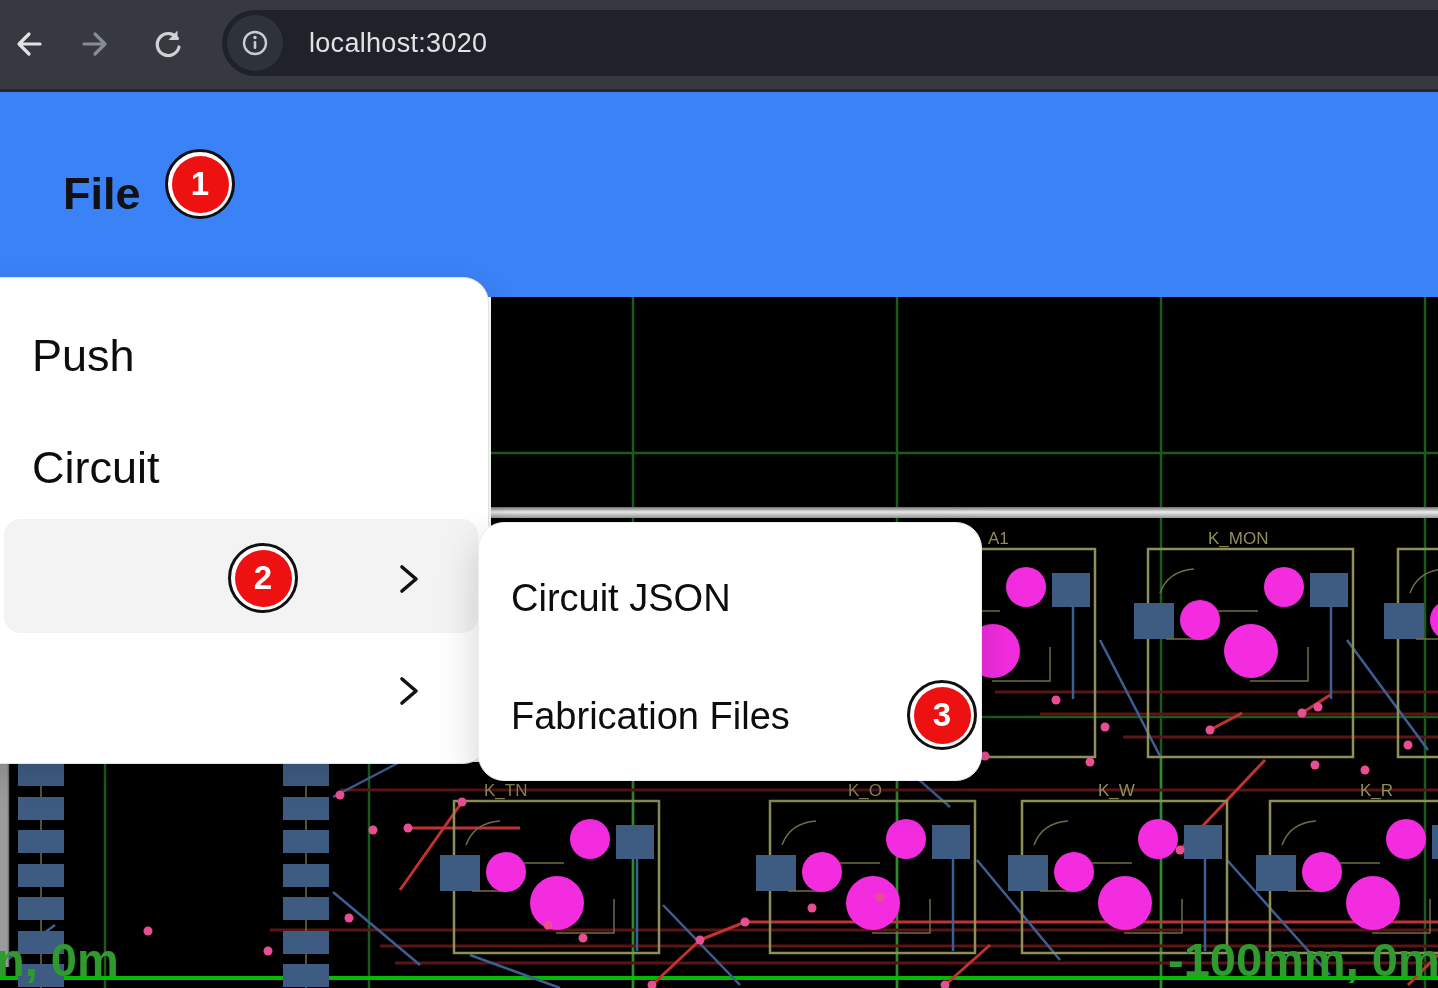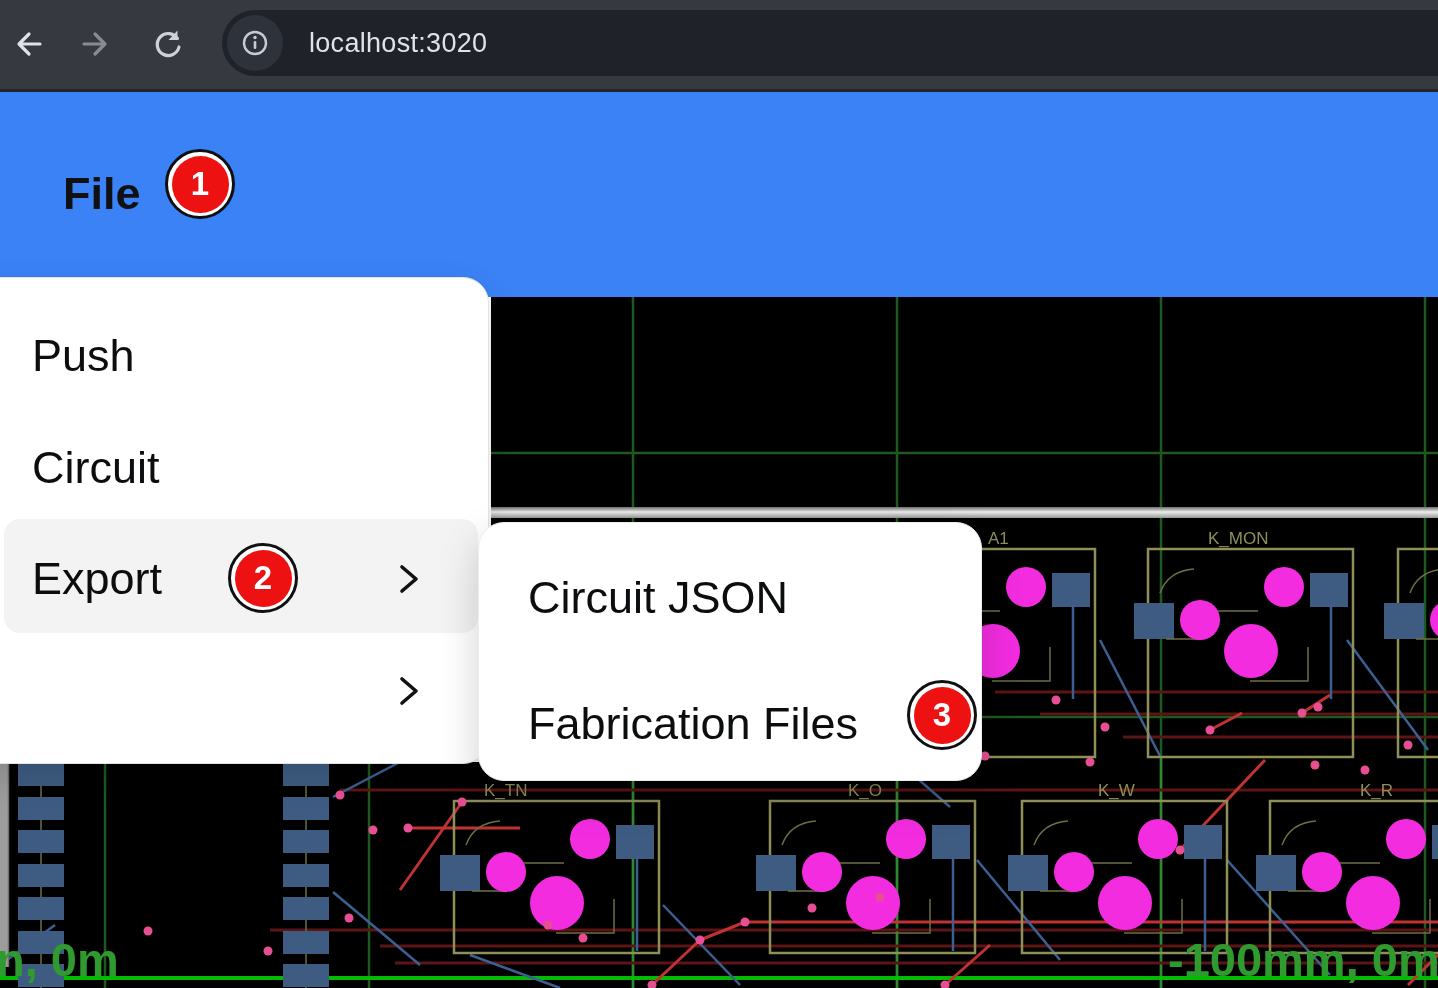--- a/index.html
+++ b/index.html
@@ -36,21 +36,21 @@
   .white-cover{position:absolute;left:0;top:205px;width:491px;height:465px;background:#fff;z-index:10;}
 
   
   .menu{position:absolute;left:-40px;top:185px;width:527px;height:485px;background:#fff;border:1px solid #e3e3e3;border-radius:26px;box-shadow:0 14px 34px rgba(0,0,0,.13);z-index:30;}
   .mi{position:absolute;left:0;width:100%;height:112px;display:flex;align-items:center;padding-left:71px;box-sizing:border-box;font-size:45px;color:#0c0d0e;cursor:pointer;}
   .mi-highlight{position:absolute;left:43px;top:241px;width:474px;height:114px;background:#f3f3f3;border-radius:16px;}
   .chev{position:absolute;left:430px;top:50%;transform:translateY(-50%);}
 
   
   .submenu{position:absolute;left:478px;top:430px;width:502px;height:257px;background:#fff;border:1px solid #ececec;border-radius:26px;box-shadow:0 16px 40px rgba(0,0,0,.18);z-index:40;}
-  .smi{position:absolute;left:0;width:100%;height:74px;display:flex;align-items:center;padding-left:49px;box-sizing:border-box;font-size:45px;color:#0c0d0e;cursor:pointer;}
+  .smi{position:absolute;left:0;width:100%;height:74px;display:flex;align-items:center;padding-left:32px;box-sizing:border-box;font-size:38px;color:#0c0d0e;cursor:pointer;}
 
   
   .badge{position:absolute;width:64px;height:64px;border:3px solid #101010;border-radius:50%;background:#fff;display:flex;align-items:center;justify-content:center;z-index:50;}
   .badge .disc{width:57px;height:57px;border-radius:50%;background:var(--annot);color:#fff;display:flex;align-items:center;justify-content:center;font-size:33px;font-weight:700;}
 </style>
 </head>
 <body>
 
 <div class="screen">
 
@@ -234,37 +234,36 @@
 
     <div class="menu">
       <div class="mi-highlight"></div>
       <div class="mi" style="top:22px">
         <span>Push</span>
       </div>
       <div class="mi" style="top:134px">
         <span>Circuit</span>
       </div>
       <div class="mi" style="top:245px">
-        <span>Export</span>
         <svg class="chev" width="34" height="38" viewBox="0 0 34 38">
           <path d="M11 7 L25 19 L11 31" stroke="#121212" stroke-width="3.6" fill="none" stroke-linecap="round" stroke-linejoin="round"></path>
         </svg>
       </div>
       <div class="mi" style="top:357px">
         <svg class="chev" width="34" height="38" viewBox="0 0 34 38">
           <path d="M11 7 L25 19 L11 31" stroke="#121212" stroke-width="3.6" fill="none" stroke-linecap="round" stroke-linejoin="round"></path>
         </svg>
       </div>
     </div>
 
     <div class="submenu">
       <div class="smi" style="top:38px">
         <span>Circuit JSON</span>
       </div>
-      <div class="smi" style="top:164px">
+      <div class="smi" style="top:156px">
         <span>Fabrication Files</span>
       </div>
     </div>
 
     <div class="badge" style="left:165px;top:57px">
       <div class="disc">1</div>
     </div>
     <div class="badge" style="left:228px;top:451px">
       <div class="disc">2</div>
     </div>

